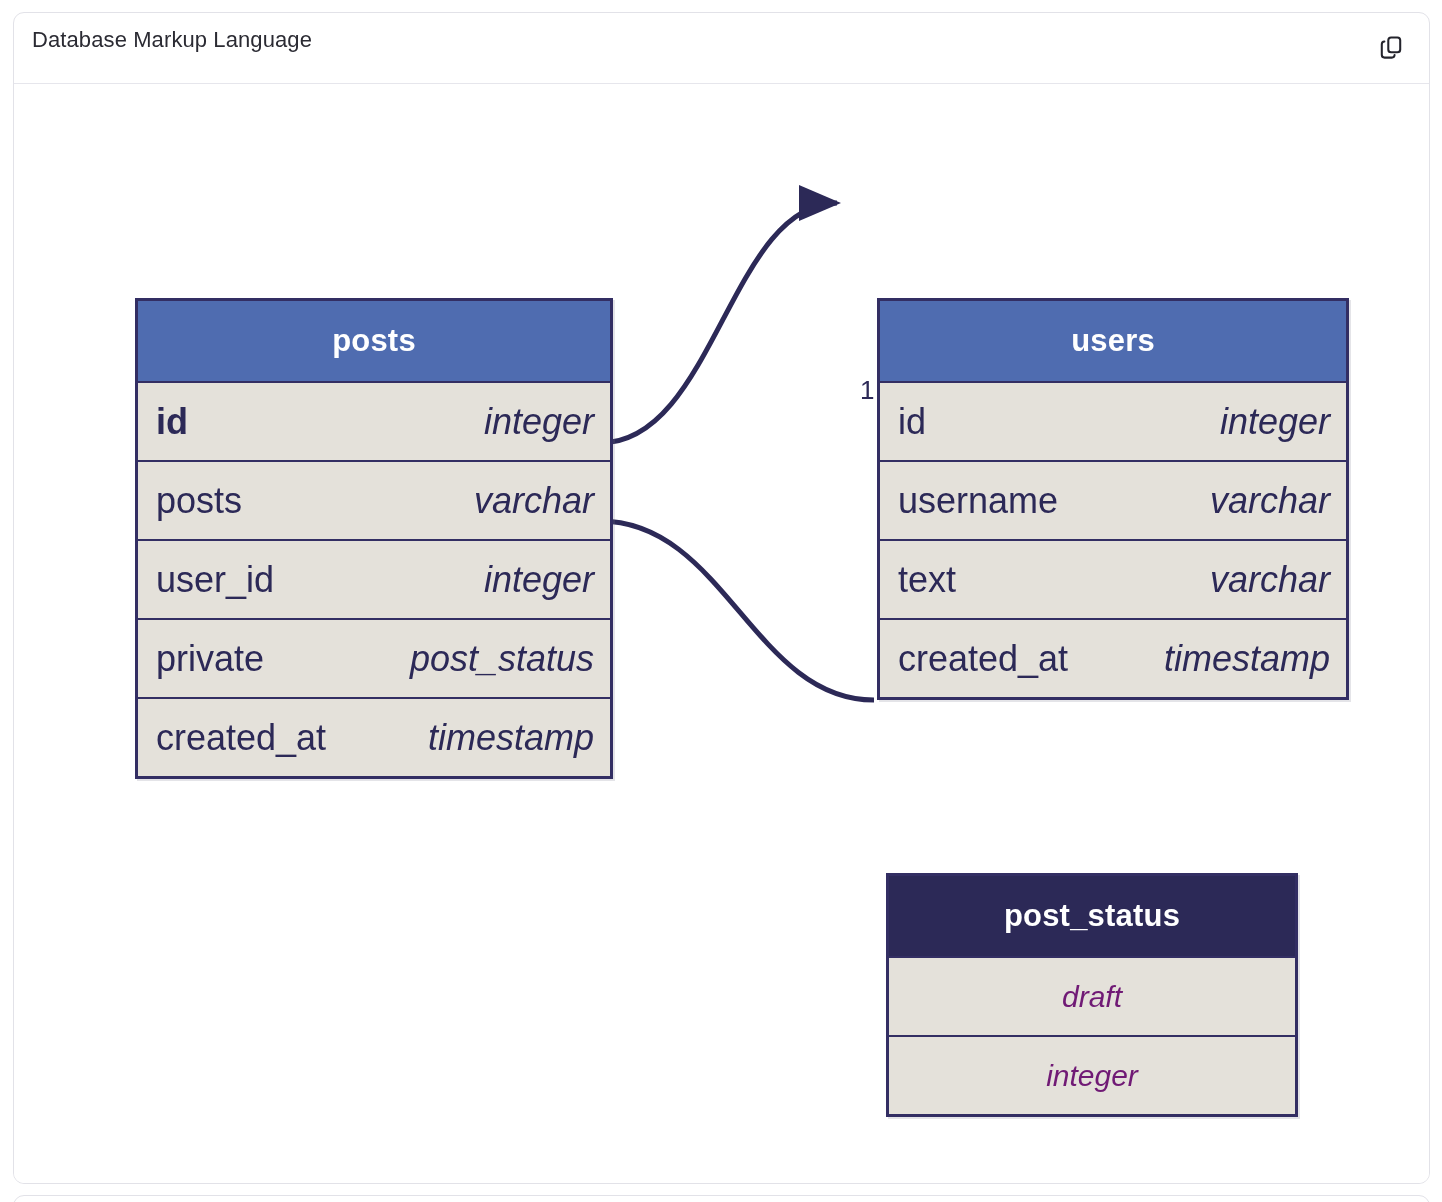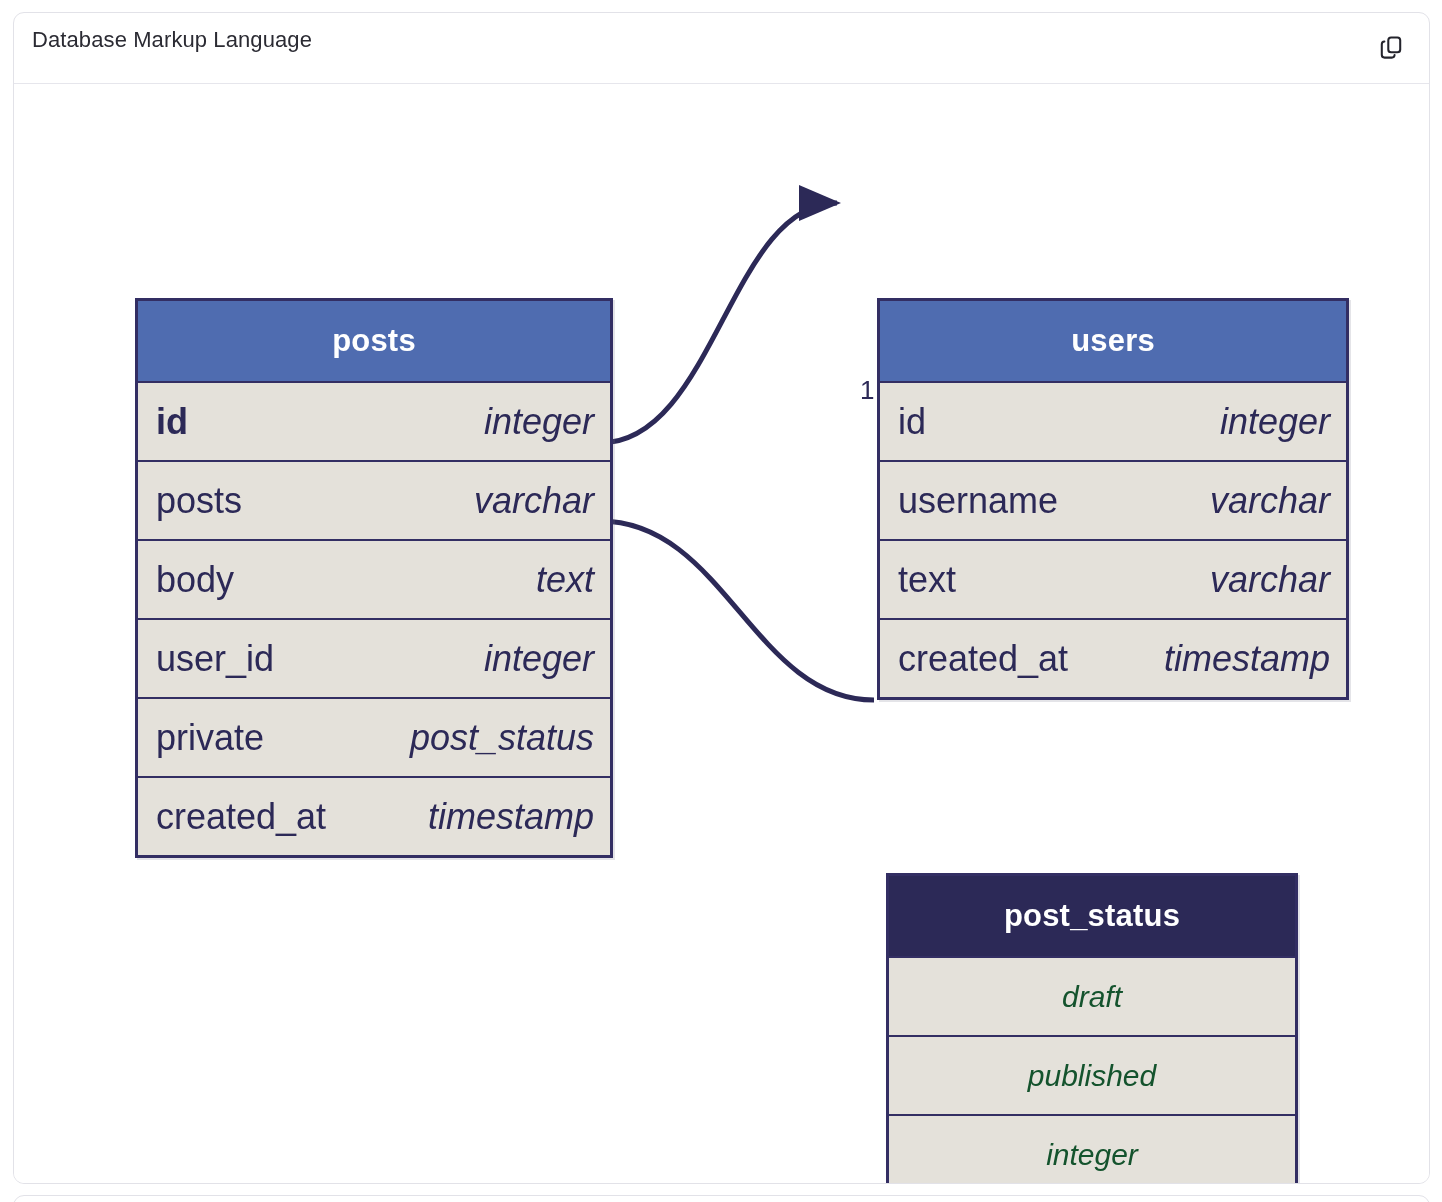--- a/index.html
+++ b/index.html
@@ -113,21 +113,21 @@
   .col-name.pk { font-weight: bold; }
   .col-type   { font-style: italic; white-space: nowrap; }
 
   .enum-row {
     height: 79px;
     display: flex;
     align-items: center;
     justify-content: center;
     border-top: 2px solid #332e63;
     background: #e4e1da;
-    color: #14532d;
+    color: #701a75;
     font-size: 30px;
     font-style: italic;
   }
   .enum-row:first-of-type { border-top: none; }
 
   
   .cardinality {
     position: absolute;
     color: #2c2957;
     font-size: 26px;
@@ -181,24 +181,20 @@
 
       <div class="entity-row">
         <span class="col-name pk">id</span>
         <span class="col-type">integer</span>
       </div>
       <div class="entity-row">
         <span class="col-name">posts</span>
         <span class="col-type">varchar</span>
       </div>
       <div class="entity-row">
-        <span class="col-name">body</span>
-        <span class="col-type">text</span>
-      </div>
-      <div class="entity-row">
         <span class="col-name">user_id</span>
         <span class="col-type">integer</span>
       </div>
       <div class="entity-row">
         <span class="col-name">private</span>
         <span class="col-type">post_status</span>
       </div>
       <div class="entity-row">
         <span class="col-name">created_at</span>
         <span class="col-type">timestamp</span>
@@ -226,23 +222,20 @@
       </div>
     </div>
 
     <div class="entity" id="entity-post-status">
       <div class="entity-header enum-head">post_status</div>
 
       <div class="enum-row">
         <span>draft</span>
       </div>
       <div class="enum-row">
-        <span>published</span>
-      </div>
-      <div class="enum-row">
         <span>integer</span>
       </div>
     </div>
 
   </div>
 </div>
 
 <div style="position:absolute;left:13px;top:1195px;width:1417px;height:40px;border:1px solid #e2e2e8;border-radius:11px;background:#fff;"></div>
 
 </body></html>

